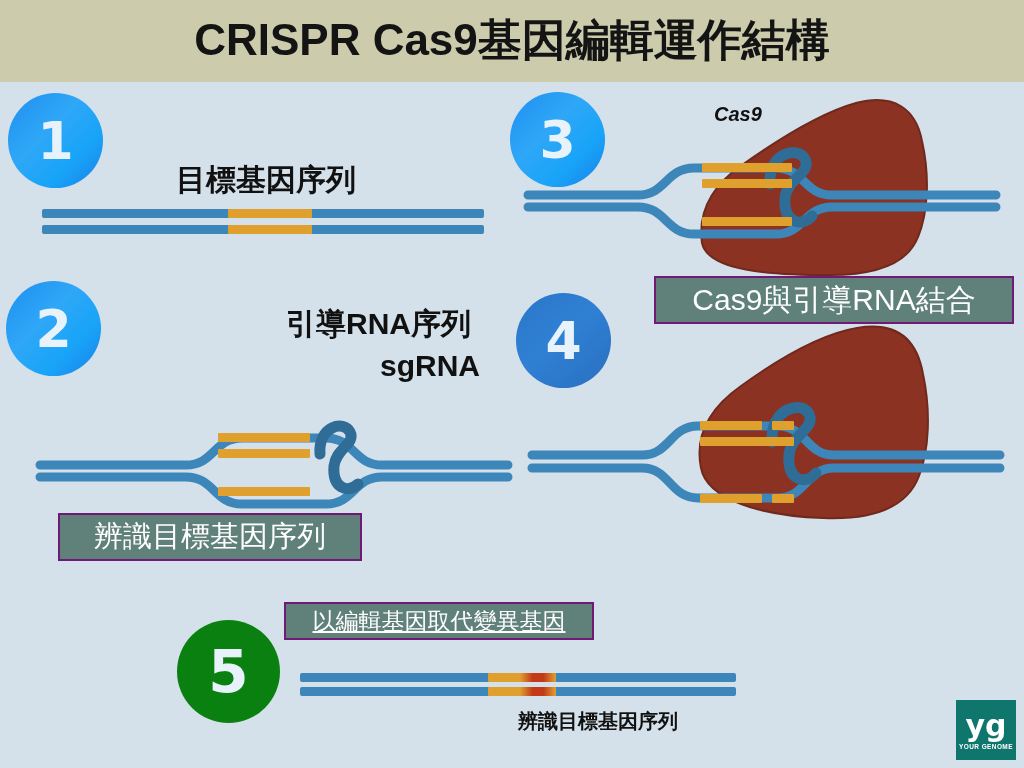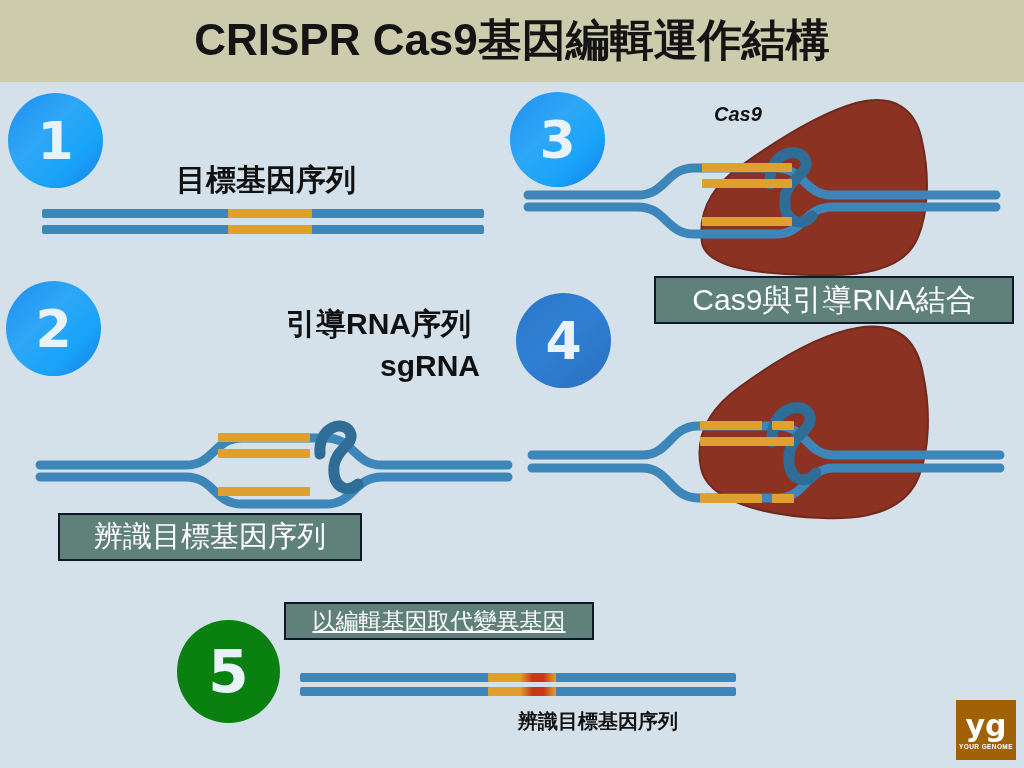--- a/index.html
+++ b/index.html
@@ -37,21 +37,21 @@
 
   
   .caption{
     position:absolute;color:#111;font-weight:bold;white-space:nowrap;
   }
 
   
   .tagbox{
     position:absolute;
     background:#5f8179;
-    border:2px solid #0f172a;
+    border:2px solid #701a75;
     color:#ffffff;
     display:flex;align-items:center;justify-content:center;
     white-space:nowrap;
     font-weight:normal;
   }
 
   
   .dna-blue{position:absolute;background:#3d86ba;border-radius:2px;}
   .dna-orange{position:absolute;background:#e0a02e;border-radius:1px;}
   .dna-red{position:absolute;border-radius:2px;
@@ -62,21 +62,21 @@
   .sgrna{fill:none;stroke:#2f6d96;stroke-width:11;stroke-linecap:round;}
   .cas9-blob{fill:#8b3223;stroke:#70291c;stroke-width:2;}
 
   
   .url{
     position:absolute;left:14px;top:734px;
     font-size:22px;color:#9a9a9a;white-space:nowrap;
   }
   .logo{
     position:absolute;left:956px;top:700px;width:60px;height:60px;
-    background:#a16207;
+    background:#0f766e;
     display:flex;flex-direction:column;align-items:center;justify-content:center;
   }
   .logo-yg{color:#fff;font-size:30px;font-weight:bold;line-height:30px;
            font-family:"DejaVu Sans","Liberation Sans",sans-serif;}
   .logo-sub{color:#fff;font-size:6.5px;font-weight:bold;letter-spacing:.4px;margin-top:2px;}
 </style>
 </head>
 <body>
 
 <div id="stage">

